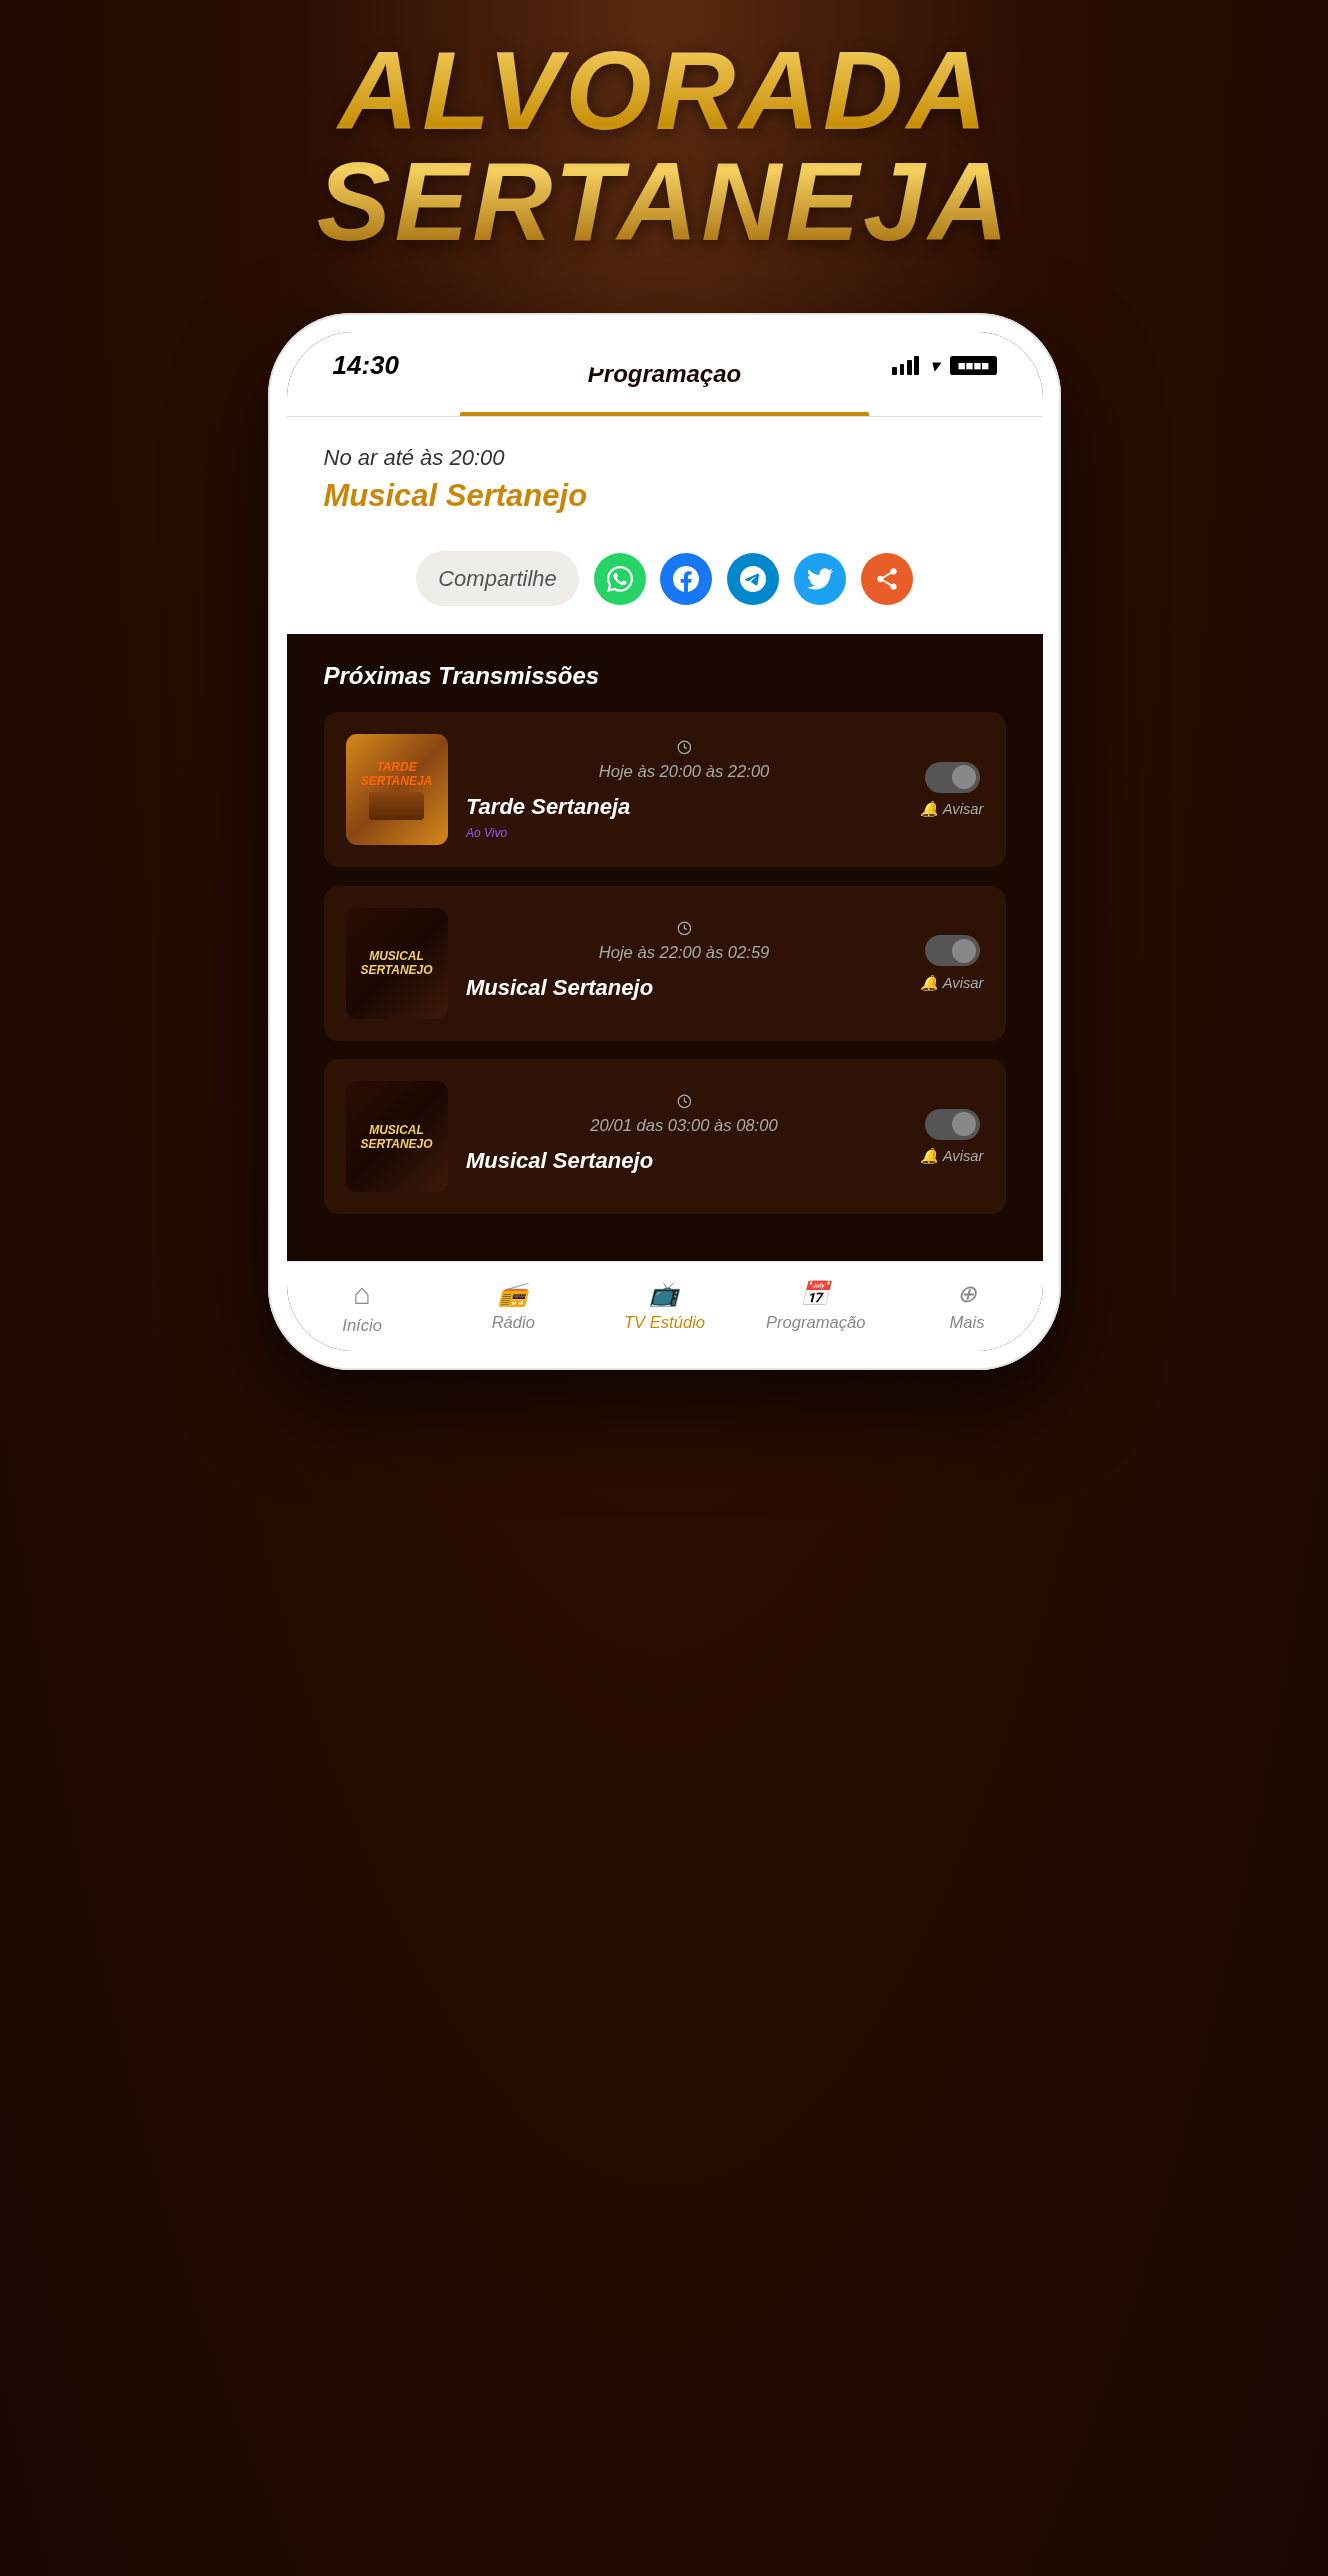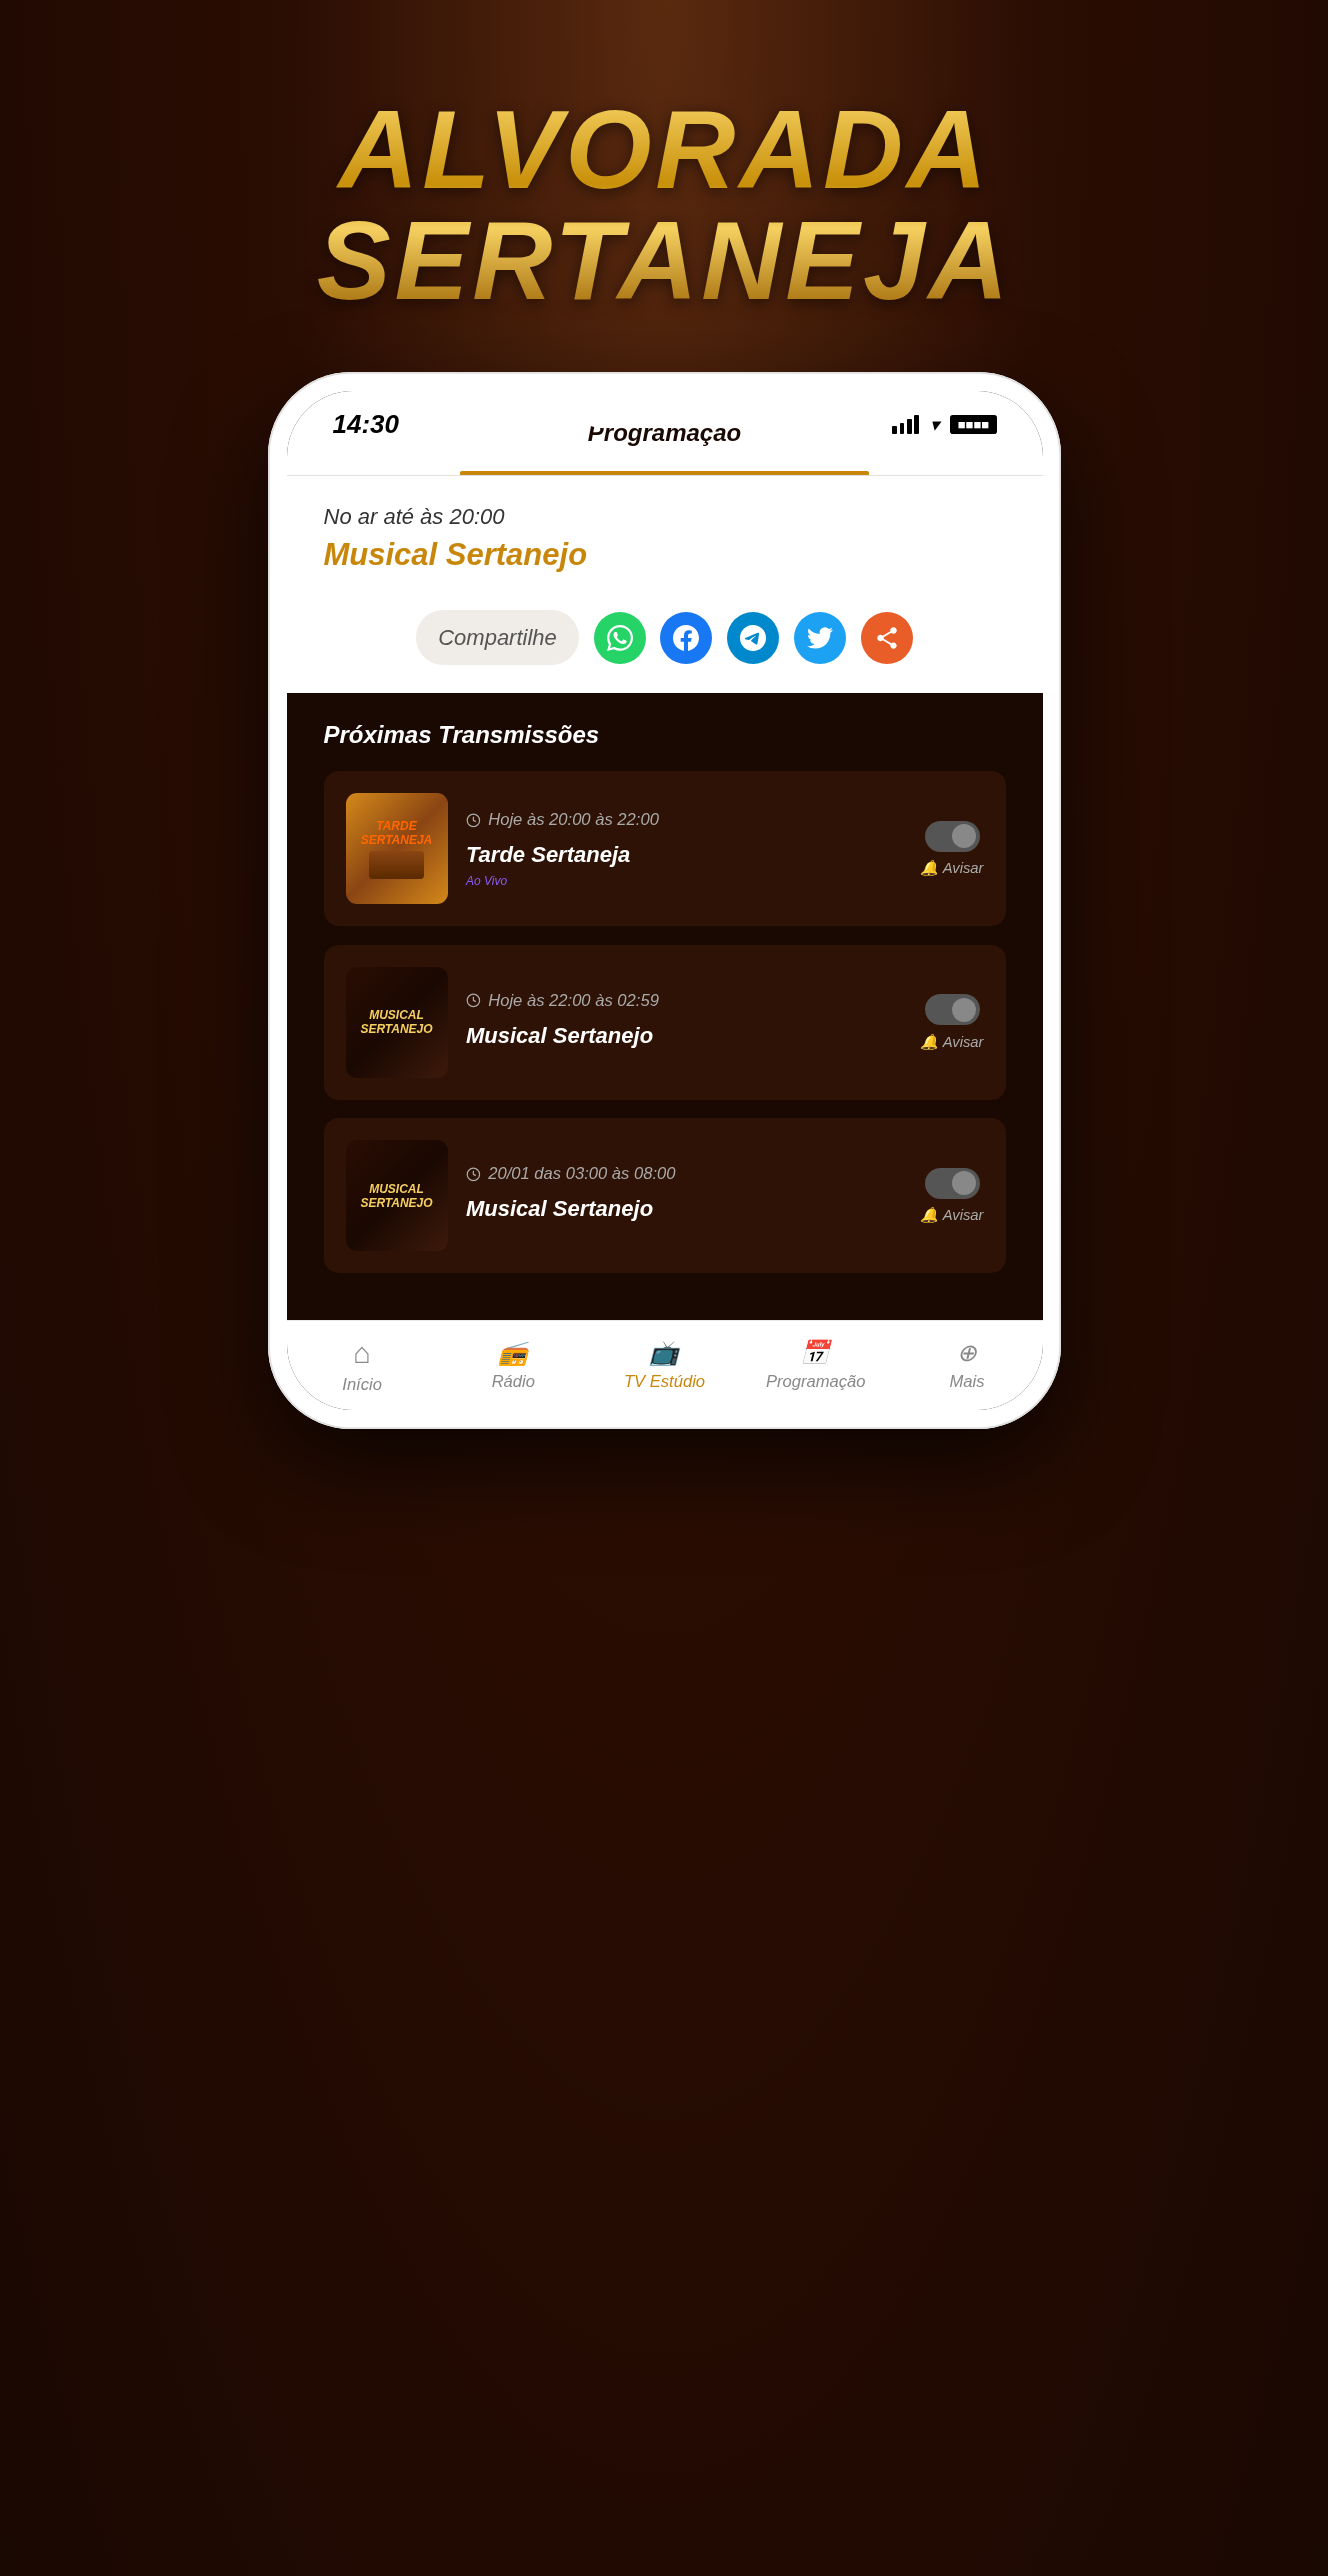--- a/index.html
+++ b/index.html
@@ -26,21 +26,21 @@
       z-index: 0;
     }
 
     .page-wrapper {
       position: relative;
       z-index: 1;
       display: flex;
       flex-direction: column;
       align-items: center;
       width: 100%;
-      padding-top: 95px;
+      padding-top: 36px;
     }
 
     
     .app-title {
       text-align: center;
       margin-bottom: 55px;
     }
 
     .app-title-text {
       font-size: 111px;
@@ -436,20 +436,21 @@
       flex: 1;
     }
 
     .show-time {
       font-size: 16.6px;
       color: #aaa;
       margin-bottom: 5.5px;
       display: flex;
       align-items: center;
       gap: 7.4px;
+      flex-direction: column;
     }
 
     .show-name {
       font-size: 22px;
       font-weight: 700;
       color: #fff;
       margin-bottom: 5.5px;
       margin-top: 12px;
     }
 

